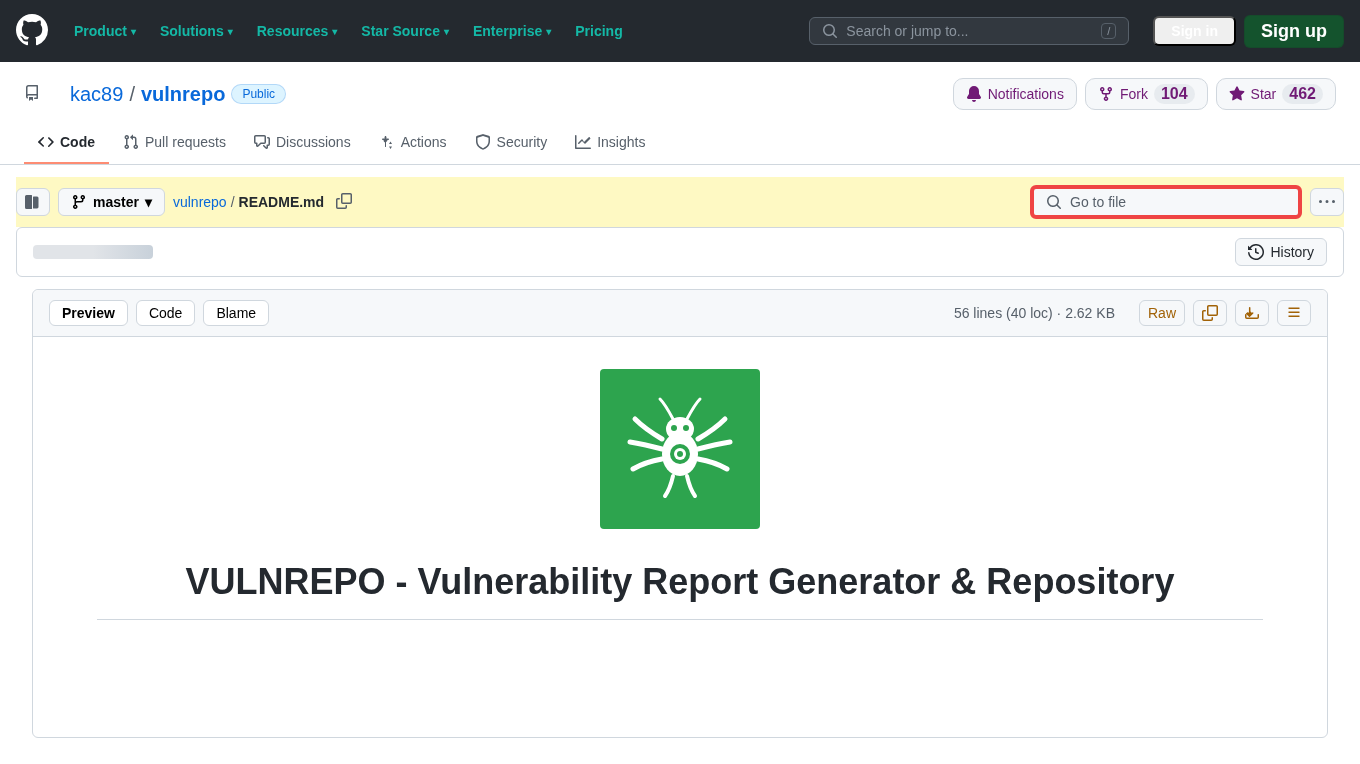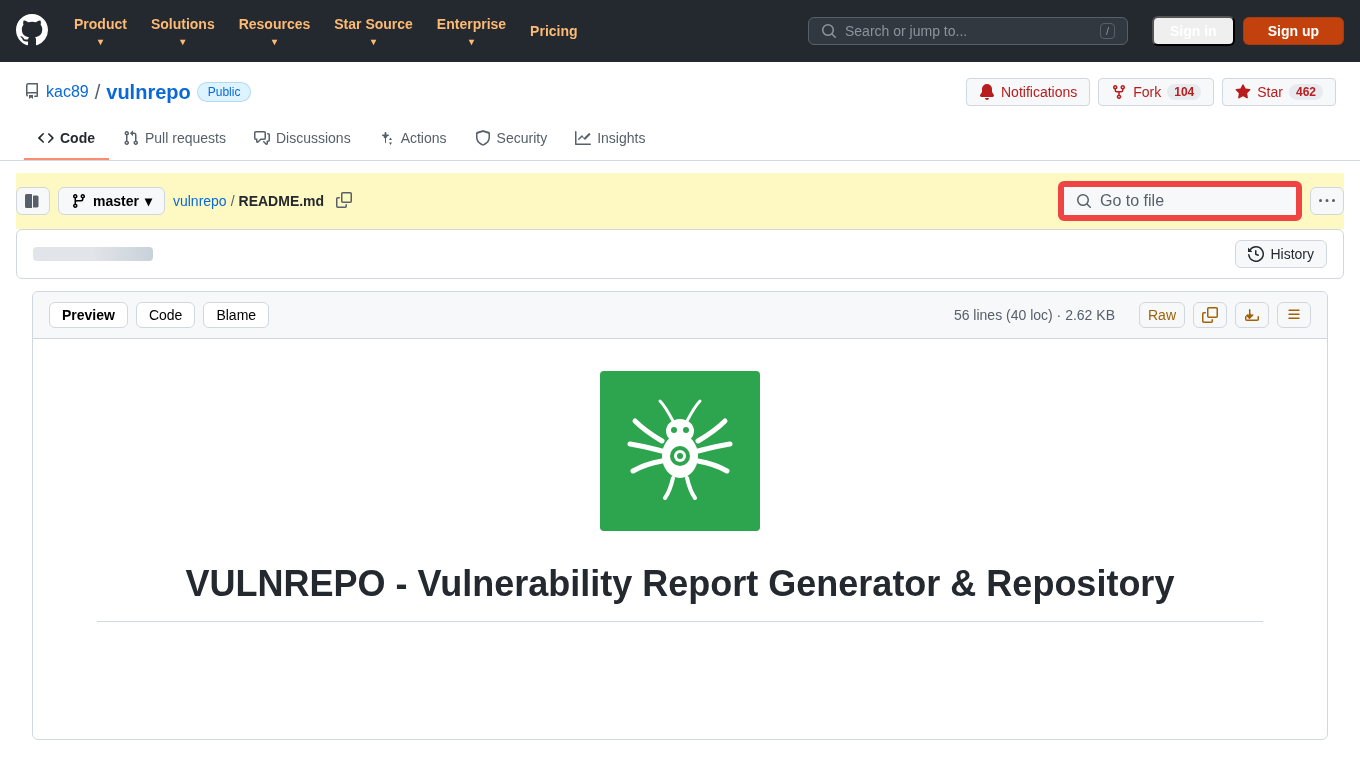--- a/index.html
+++ b/index.html
@@ -2,59 +2,59 @@
 <html><head>
   <meta charset="utf-8">
   <style>
     * { box-sizing: border-box; margin: 0; padding: 0; }
     body { font-family: -apple-system, BlinkMacSystemFont, "Segoe UI", Helvetica, Arial, sans-serif; font-size: 14px; color: #24292f; background: #fff; }
     
     
     .header { display: flex; align-items: center; background: #24292f; padding: 0 16px; height: 62px; gap: 16px; }
     .header-logo { color: #fff; flex-shrink: 0; }
     .header-nav { display: flex; align-items: center; gap: 4px; }
-    .nav-item { color: #fdba74; font-size: 14px; font-weight: 600; padding: 8px 10px; border-radius: 6px; cursor: pointer; display: flex; align-items: center; gap: 4px; white-space: nowrap; flex-direction: column; }
+    .nav-item { color: #14b8a6; font-size: 14px; font-weight: 600; padding: 8px 10px; border-radius: 6px; cursor: pointer; display: flex; align-items: center; gap: 4px; white-space: nowrap; }
     .nav-chevron { font-size: 10px; }
     .header-search { flex: 1; max-width: 320px; margin-left: auto; }
     .search-box { display: flex; align-items: center; background: #32383f; border: 1px solid #57606a; border-radius: 6px; padding: 5px 12px; gap: 8px; cursor: text; width: 100%; }
     .search-box input { background: transparent; border: none; outline: none; color: #8b949e; font-size: 14px; flex: 1; }
     .search-box input::placeholder { color: #8b949e; }
     .search-shortcut { background: #32383f; border: 1px solid #57606a; border-radius: 4px; color: #8b949e; font-size: 11px; padding: 1px 5px; }
     .header-actions { display: flex; align-items: center; gap: 8px; margin-left: 8px; }
     .btn-signin { color: #fff; font-size: 14px; font-weight: 600; padding: 5px 16px; border-radius: 6px; cursor: pointer; white-space: nowrap; }
-    .btn-signup { background: #c2410c; color: #fff; font-size: 14px; font-weight: 600; padding: 5px 24px; border: 1px solid rgba(27,31,36,0.15); border-radius: 6px; cursor: pointer; white-space: nowrap; }
+    .btn-signup { background: #14532d; color: #fff; font-size: 18px; font-weight: 600; padding: 5px 16px; border: 1px solid rgba(27,31,36,0.15); border-radius: 6px; cursor: pointer; white-space: nowrap; }
 
     
     .repo-header { padding: 16px 24px 0; border-bottom: 1px solid #d0d7de; }
     .repo-breadcrumb { display: flex; align-items: center; gap: 6px; margin-bottom: 12px; }
     .repo-icon { color: #57606a; }
-    .repo-owner { color: #0969da; font-size: 16px; font-weight: 400; cursor: pointer; }
+    .repo-owner { color: #0969da; font-size: 20px; font-weight: 400; cursor: pointer; margin-left: 24px; }
     .repo-slash { color: #57606a; font-size: 20px; }
     .repo-name { color: #0969da; font-size: 20px; font-weight: 600; cursor: pointer; }
     .repo-badge { background: #ddf4ff; color: #0969da; border: 1px solid rgba(9,105,218,0.2); border-radius: 20px; font-size: 12px; padding: 2px 10px; font-weight: 500; }
     .repo-actions { display: flex; gap: 8px; margin-left: auto; }
-    .repo-action-btn { display: flex; align-items: center; gap: 6px; padding: 5px 12px; border: 1px solid #d0d7de; border-radius: 4px; font-size: 14px; cursor: pointer; background: #f6f8fa; color: #b91c1c; font-weight: 500; }
-    .action-count { background: rgba(175,184,193,0.2); border-radius: 20px; padding: 1px 7px; font-size: 12px; font-weight: 600; }
+    .repo-action-btn { display: flex; align-items: center; gap: 6px; padding: 5px 12px; border: 1px solid #d0d7de; border-radius: 10px; font-size: 14px; cursor: pointer; background: #f6f8fa; color: #701a75; font-weight: 500; }
+    .action-count { background: rgba(175,184,193,0.2); border-radius: 20px; padding: 1px 7px; font-size: 16px; font-weight: 600; }
 
     
     .repo-tabs { display: flex; gap: 0; margin-top: 0; }
     .repo-tab { display: flex; align-items: center; gap: 6px; padding: 12px 14px; font-size: 14px; cursor: pointer; color: #57606a; border-bottom: 2px solid transparent; white-space: nowrap; }
     .repo-tab.active { color: #24292f; border-bottom-color: #fd8c73; font-weight: 600; }
     .tab-badge { background: rgba(175,184,193,0.2); border-radius: 20px; padding: 1px 7px; font-size: 12px; font-weight: 600; }
 
     
     .file-nav { display: flex; align-items: center; padding: 12px 16px; gap: 8px; border-bottom: 1px solid #d0d7de; }
     .sidebar-toggle { padding: 5px 8px; border: 1px solid #d0d7de; border-radius: 6px; background: #f6f8fa; cursor: pointer; color: #57606a; display: flex; align-items: center; }
     .branch-selector { display: flex; align-items: center; gap: 6px; padding: 5px 12px; border: 1px solid #d0d7de; border-radius: 6px; background: #f6f8fa; cursor: pointer; font-size: 14px; font-weight: 600; }
     .breadcrumb-path { display: flex; align-items: center; gap: 4px; font-size: 14px; }
     .breadcrumb-link { color: #0969da; cursor: pointer; }
     .breadcrumb-sep { color: #57606a; }
     .breadcrumb-current { font-weight: 600; }
     .copy-btn { padding: 4px; cursor: pointer; color: #57606a; background: none; border: none; }
-    .go-to-file { margin-left: auto; display: flex; align-items: center; gap: 8px; padding: 5px 12px; border: 6px solid #ef4444; border-radius: 6px; background: #f6f8fa; cursor: pointer; font-size: 16px; color: #57606a; width: 244px; }
+    .go-to-file { margin-left: auto; display: flex; align-items: center; gap: 8px; padding: 5px 12px; border: 4px solid #ef4444; border-radius: 6px; background: #f6f8fa; cursor: pointer; font-size: 14px; color: #57606a; width: 272px; }
     .more-options { padding: 5px 8px; border: 1px solid #d0d7de; border-radius: 6px; background: #f6f8fa; cursor: pointer; color: #57606a; display: flex; align-items: center; }
 
     
     .loading-bar-container { padding: 12px 16px; display: flex; align-items: center; justify-content: space-between; border-bottom: 1px solid #d0d7de; }
     .loading-bar { height: 14px; width: 120px; background: #e1e4e8; border-radius: 4px; animation: shimmer 1.5s infinite; background: linear-gradient(90deg, #e1e4e8 25%, #c8d1da 50%, #e1e4e8 75%); background-size: 200% 100%; }
     @keyframes shimmer { 0% { background-position: 200% 0; } 100% { background-position: -200% 0; } }
     .history-btn { display: flex; align-items: center; gap: 6px; padding: 5px 12px; border: 1px solid #d0d7de; border-radius: 6px; background: #f6f8fa; cursor: pointer; font-size: 14px; color: #24292f; }
 
     
     .file-container { border: 1px solid #d0d7de; border-radius: 6px; margin: 12px 16px; }

